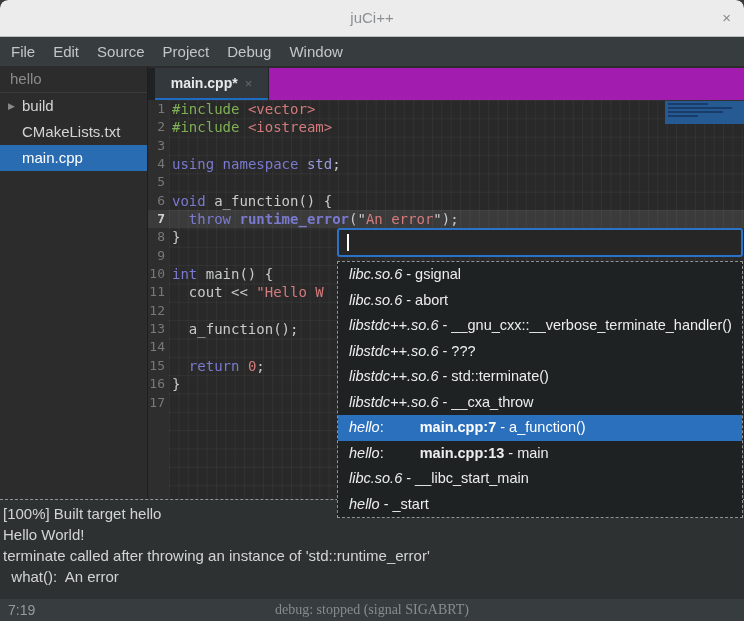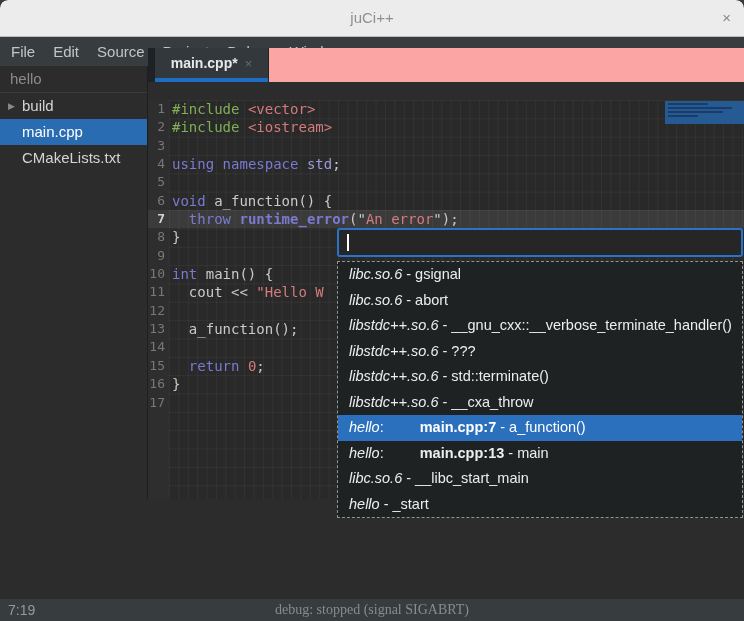--- a/index.html
+++ b/index.html
@@ -22,21 +22,21 @@
   .sidebar{position:absolute;top:66px;left:0;width:148px;height:433px;background:#2c2c2c;
     border-right:1px solid #1e1e1e;box-sizing:border-box;}
   .sidebar-header{height:26px;line-height:26px;padding-left:10px;color:#8b8b8b;
     font-size:15px;border-bottom:1px solid #3a3a3a;}
   .tree-item{height:26px;line-height:26px;padding-left:22px;color:#d4d4d4;font-size:15px;
     position:relative;white-space:nowrap;}
   .tree-item.selected{background:#2a6cb2;color:#ffffff;}
   .tree-item .expander{position:absolute;left:8px;top:0;font-size:9px;color:#8a8a8a;line-height:26px;}
 
   
-  .tabbar{position:absolute;top:48px;left:148px;right:0;height:34px;background:#fca5a5;text-decoration:underline;}
+  .tabbar{position:absolute;top:68px;left:148px;right:0;height:34px;background:#a21caf;text-decoration:underline;}
   .tab-lead{position:absolute;left:0;top:0;width:7px;height:34px;background:#1f2224;}
   .tab{position:absolute;left:7px;top:0;width:113px;height:30px;background:#33383c;
     border-bottom:4px solid #1f6dc2;text-align:center;line-height:30px;white-space:nowrap;}
   .tab-label{color:#e6e8e9;font-size:14px;font-weight:bold;}
   .tab-close{color:#656b6e;font-size:13px;margin-left:7px;}
   .tab-sep{position:absolute;left:120px;top:0;width:1px;height:34px;background:#212527;}
 
   
   .editor{position:absolute;top:100px;left:148px;right:0;height:399px;background:#292929;}
   .current-line{position:absolute;left:0;right:0;top:110.1px;height:18.35px;background:#3b3b3c;z-index:1;}
@@ -102,22 +102,22 @@
       <div class="menu-item">Source</div>
       <div class="menu-item">Project</div>
       <div class="menu-item">Debug</div>
       <div class="menu-item">Window</div>
     </div>
 
   <div class="sidebar">
     <div class="sidebar-header">hello</div>
     <div>
         <div class="tree-item"><span class="expander">▶</span><span class="">build</span></div>
+        <div class="tree-item"><span class="">CMakeLists.txt</span></div>
         <div class="tree-item selected"><span class="">main.cpp</span></div>
-        <div class="tree-item"><span class="">CMakeLists.txt</span></div>
       </div>
   </div>
 
   <div class="tabbar">
     <div class="tab-lead"></div>
     <div class="tab">
       <span class="tab-label">main.cpp*</span><span class="tab-close">×</span>
     </div>
     <div class="tab-sep"></div>
   </div>
@@ -184,19 +184,25 @@
         <div class="popup-row"><span class="seg-i">libstdc++.so.6</span><span class=""> - ???</span></div>
         <div class="popup-row"><span class="seg-i">libstdc++.so.6</span><span class=""> - std::terminate()</span></div>
         <div class="popup-row"><span class="seg-i">libstdc++.so.6</span><span class=""> - __cxa_throw</span></div>
         <div class="popup-row selected"><span class="seg-i">hello</span><span class="">:</span><span class="seg-b">main.cpp:7</span><span class=""> - a_function()</span></div>
         <div class="popup-row"><span class="seg-i">hello</span><span class="">:</span><span class="seg-b">main.cpp:13</span><span class=""> - main</span></div>
         <div class="popup-row"><span class="seg-i">libc.so.6</span><span class=""> - __libc_start_main</span></div>
         <div class="popup-row"><span class="seg-i">hello</span><span class=""> - _start</span></div>
       </div>
   </div>
 
+  <div class="terminal">
+      <div class="term-line">[100%] Built target hello</div>
+      <div class="term-line">Hello World!</div>
+      <div class="term-line">terminate called after throwing an instance of 'std::runtime_error'</div>
+      <div class="term-line">  what():  An error</div>
+    </div>
 
   <div class="statusbar">
     <div class="status-pos">7:19</div>
     <div class="status-msg">debug: stopped (signal SIGABRT)</div>
   </div>
 
 </div>
 
 </body></html>

